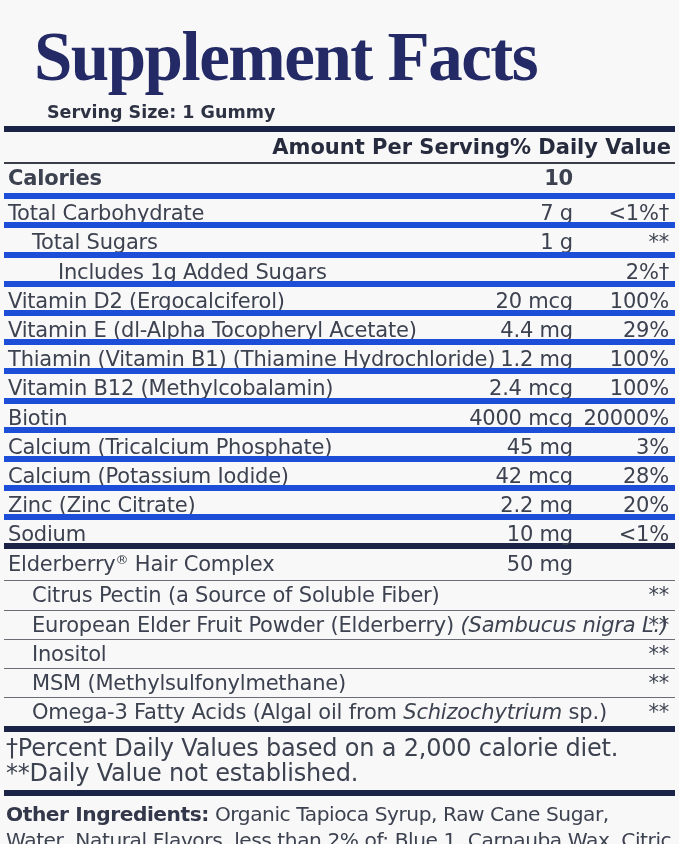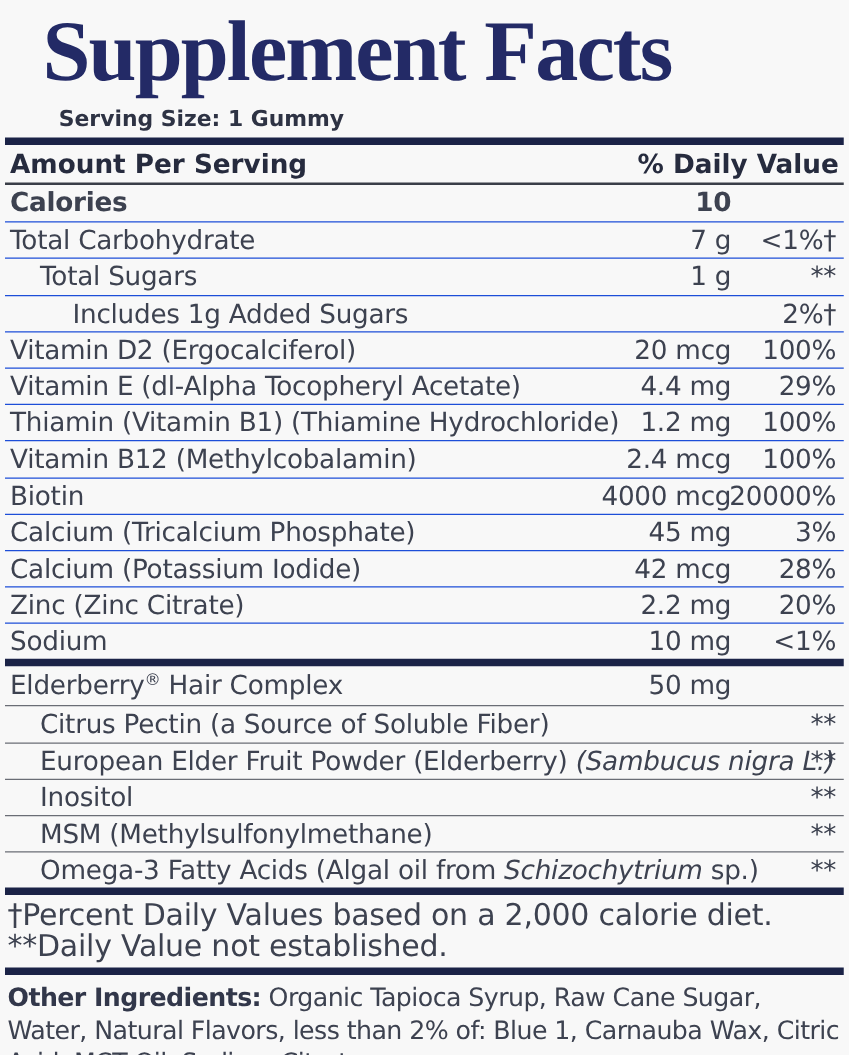--- a/index.html
+++ b/index.html
@@ -3,21 +3,21 @@
 <meta charset="utf-8">
 <style>
   html, body {
     margin: 0; padding: 0;
     width: 679px; height: 844px;
     background: #f8f8f8;
     font-family: "DejaVu Sans", "Liberation Sans", sans-serif;
     color: #3d4250;
     overflow: hidden;
   }
-  .label { width: 679px; height: 636px; box-sizing: border-box; padding: 0 4px; }
+  .label { width: 679px; height: 636px; box-sizing: border-box; padding: 16px 4px; }
 
   .title {
     font-family: "Liberation Serif", "DejaVu Serif", serif;
     font-weight: 700;
     font-size: 69px;
     line-height: 82px;
     height: 84px;
     color: #232a66;
     padding-left: 30px;
     letter-spacing: -1.5px;
@@ -29,41 +29,41 @@
     color: #2e3344;
     height: 26px;
     line-height: 24px;
     padding-left: 4px;
     white-space: nowrap;
     margin-left: 39px;
   }
   .bar { height: 6px; background: #1b2347; }
 
   .header-row {
-    display: flex; justify-content: space-between; align-items: center;
+    display: flex; justify-content: flex-end; align-items: center;
     box-sizing: border-box;
     height: 32px; padding: 0 4px;
     font-weight: 700; font-size: 21px; color: #262b3e;
     border-bottom: 2px solid #3a3e48;
     white-space: nowrap;
   }
 
   .row {
     position: relative;
     box-sizing: border-box;
     height: 29.2px;
     line-height: 28px;
     font-size: 21px;
     padding-left: 4px;
-    border-top: 1px solid #1d4ed8;
+    border-top: 6px solid #1d4ed8;
     white-space: nowrap;
     letter-spacing: -0.2px;
   }
   .rows .row:first-child { border-top: none; font-weight: bold; }
-  .row .amount { position: absolute; right: 90px; top: 0; }
+  .row .amount { position: absolute; right: 102px; top: 0; }
   .row .dv     { position: absolute; right: 6px;  top: 0; }
   .indent-1 { padding-left: 28px; }
   .indent-2 { padding-left: 54px; }
   .complex-header { border-top: none; height: 31px; line-height: 30px; }
   .sub-rows .row { border-top: 1px solid #6a6d75; }
   .italic { font-style: italic; }
   .reg { font-size: 13px; vertical-align: baseline; position: relative; top: -7px; }
 
   .footnotes {
     box-sizing: border-box;

